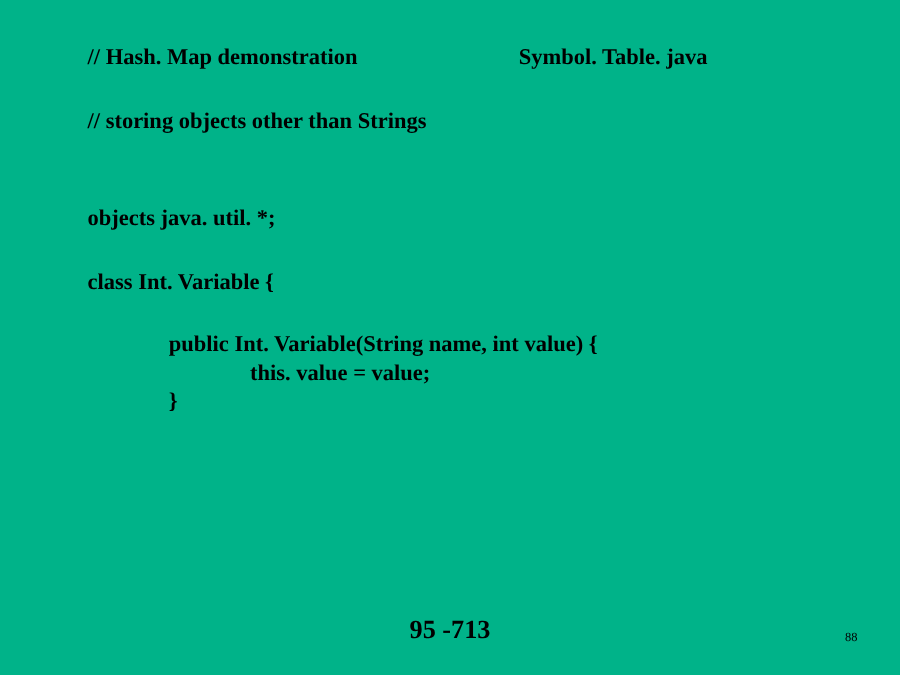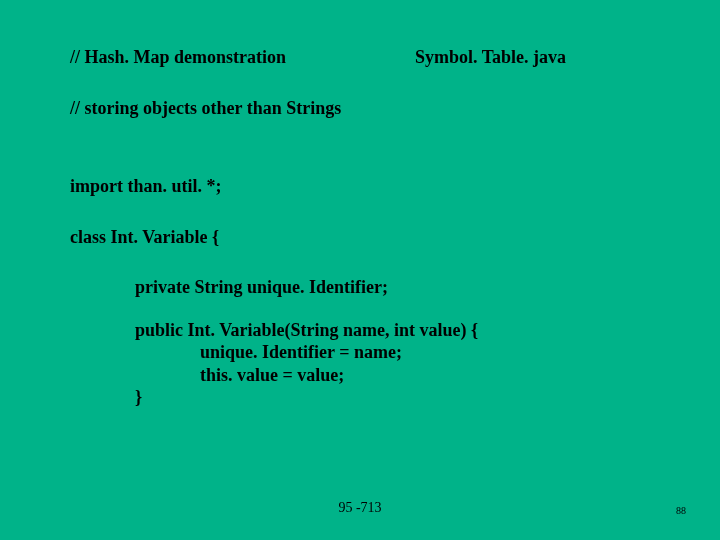--- a/index.html
+++ b/index.html
@@ -10,21 +10,21 @@
     overflow: hidden;
   }
   body {
     background: #00b389;
     font-family: "Times New Roman", Times, serif;
     font-weight: bold;
     color: #000;
     position: relative;
   }
   .slide {
-    padding: 46px 60px 0 70px;
+    padding: 34px 60px 0 70px;
     font-size: 18px;
     line-height: 1.25;
   }
   .row1 {
     display: flex;
     margin-bottom: 28px;
   }
   .row1 .left {
     flex: 0 0 345px;
   }
@@ -41,22 +41,22 @@
   }
   .block {
     margin-bottom: 20px;
   }
   .footer-center {
     position: absolute;
     left: 0;
     right: 0;
     bottom: 24px;
     text-align: center;
-    font-size: 14px;
-    font-weight: normal;
+    font-size: 21px;
+    font-weight: bold;
     color: #000;
     margin-top: 47px;
   }
   .footer-right {
     position: absolute;
     right: 34px;
     bottom: 24px;
     font-size: 10px;
     font-weight: normal;
     color: #000;
@@ -67,32 +67,30 @@
 
 <div class="slide">
 
   <div class="row1">
     <div class="left">// Hash. Map demonstration</div>
     <div class="right">Symbol. Table. java</div>
   </div>
 
   <div class="big-gap">// storing objects other than Strings</div>
 
-  <div class="line-gap">import than. util. *;</div>
+  <div class="line-gap">objects java. util. *;</div>
 
   <div class="line-gap">class Int. Variable {</div>
 
   <div class="indent1 block">
-    <div>private String unique. Identifier;</div>
   </div>
 
   <div class="indent1">
     <div>public Int. Variable(String name, int value) {</div>
     <div class="indent1">
-      <div>unique. Identifier = name;</div>
       <div>this. value = value;</div>
     </div>
     <div>}</div>
   </div>
 
 </div>
 
 <div class="footer-center">95 -713</div>
 <div class="footer-right">88</div>
 

